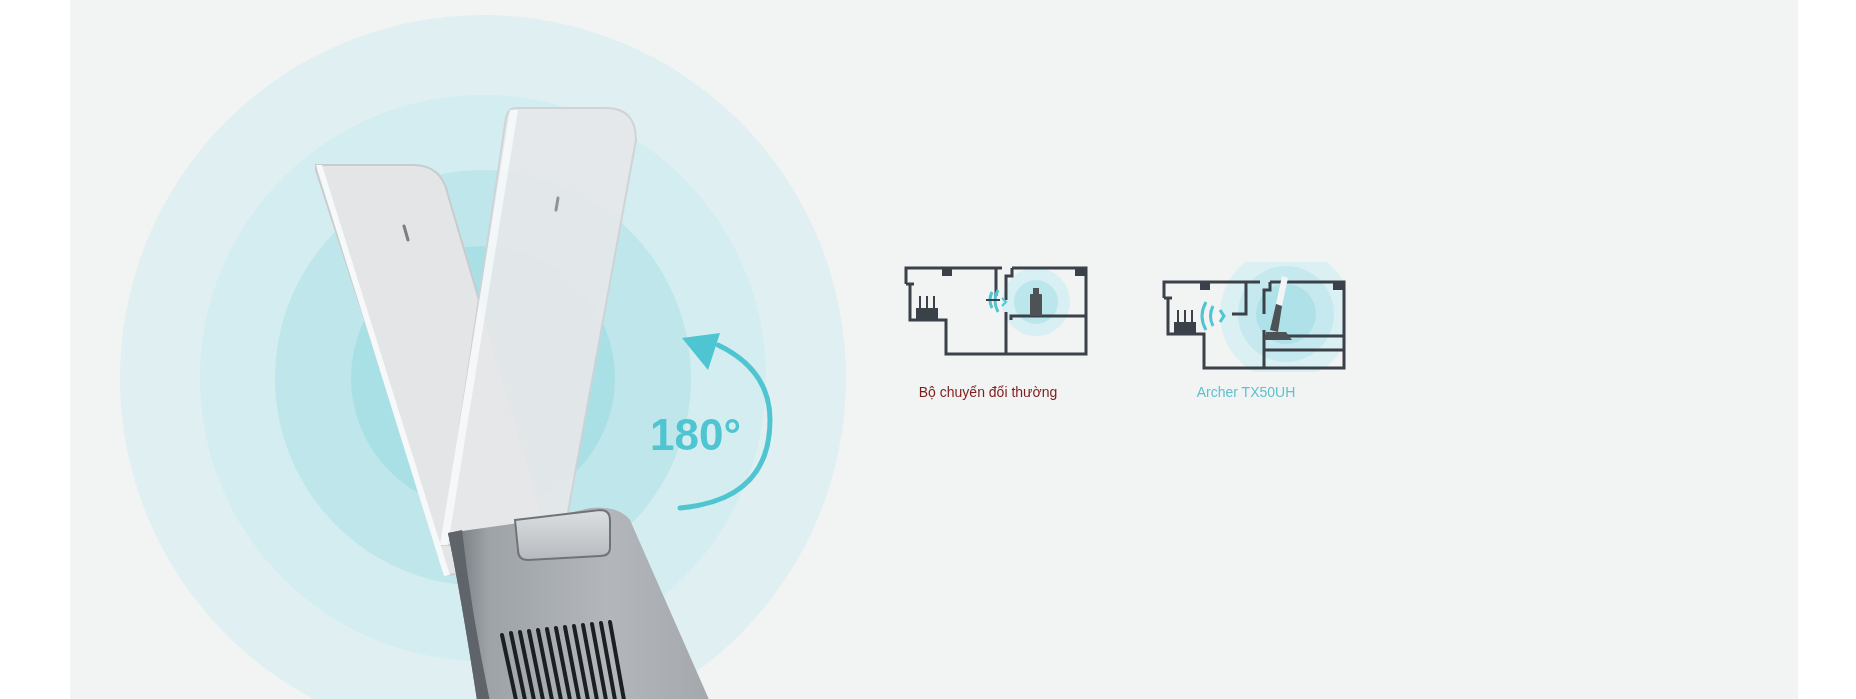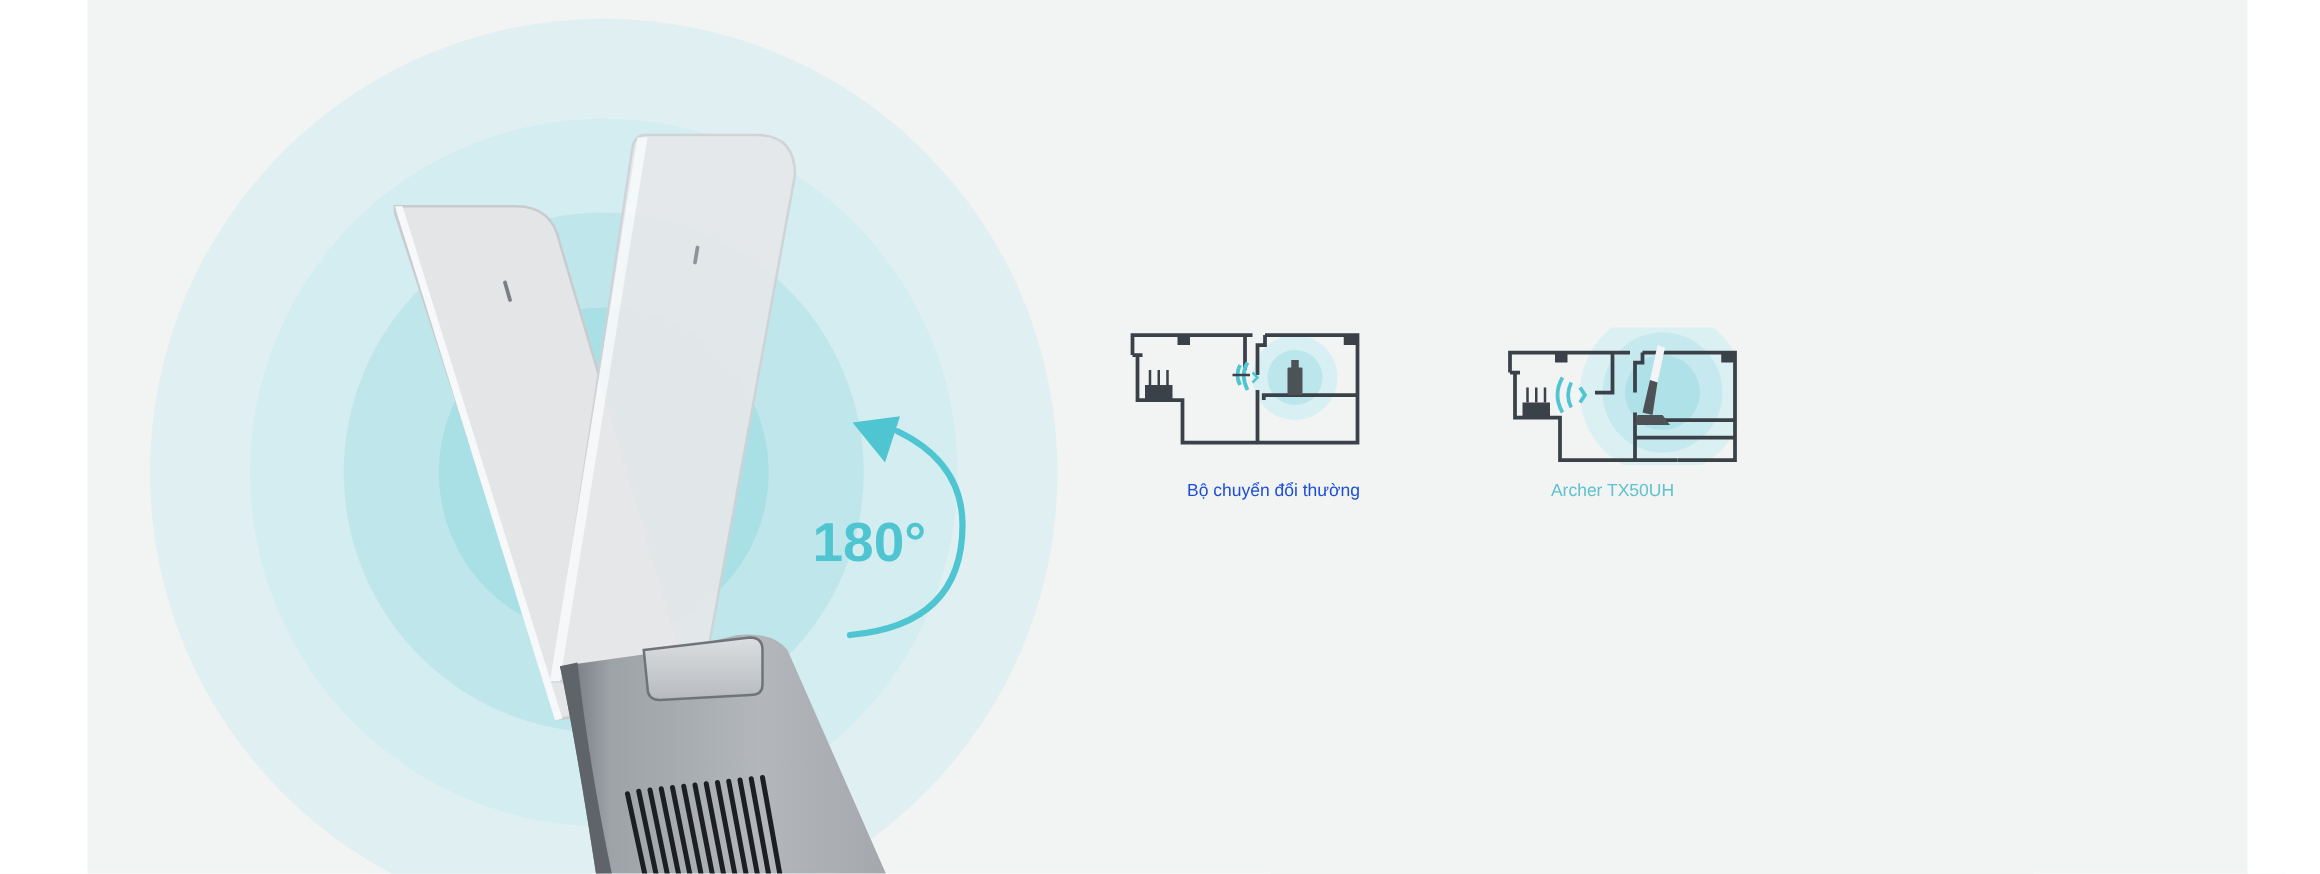--- a/index.html
+++ b/index.html
@@ -15,21 +15,21 @@
   }
   .ring { position: absolute; border-radius: 50%; }
   .product-art { position: absolute; left: 0; top: 0; width: 1728px; height: 699px; }
   .rotation-label {
     position: absolute; left: 570px; top: 410px;
     font-size: 44px; font-weight: bold; color: #4fc5d1; letter-spacing: 0px; margin-left: 10px;
   }
   .compare { position: absolute; top: 262px; width: 200px; text-align: center; }
   .compare svg { display: block; margin: 0 auto; }
   .compare .caption { font-size: 14px; margin-top: 26px; }
-  .cap-regular { color: #1d4ed8; text-align: right; }
+  .cap-regular { color: #7f1d1d; }
   .cap-archer { color: #5ec2cf; }
 </style>
 </head>
 <body>
 
 <div class="panel">
 
   <div class="ring" style="left:50px; top:15px; width:726px; height:726px; background:#e0eff1;"></div>
   <div class="ring" style="left:130px; top:95px; width:566px; height:566px; background:#d3edf0;"></div>
   <div class="ring" style="left:205px; top:170px; width:416px; height:416px; background:#bfe7eb;"></div>
@@ -118,21 +118,21 @@
       <path d="M110 28 Q104 38 110 50" fill="none" stroke="#4fc5d1" stroke-width="3"></path>
       <path d="M114 36 L118 40 L114 44" fill="none" stroke="#4fc5d1" stroke-width="2"></path>
       <line x1="98" y1="38" x2="112" y2="38" stroke="#3a4148" stroke-width="2"></line>
 
       <rect x="142" y="32" width="12" height="22" rx="1" fill="#4d5257"></rect>
       <rect x="145" y="26" width="6" height="7" fill="#4d5257"></rect>
     </svg>
     <div class="caption cap-regular">Bộ chuyển đổi thường</div>
   </div>
 
-  <div class="compare" style="left:1120px;">
+  <div class="compare" style="left:1076px;">
     <svg width="200" height="110" viewBox="0 -14 200 110" xmlns="http://www.w3.org/2000/svg">
       <circle cx="140" cy="38" r="66" fill="#d4eff2" opacity="0.8"></circle>
       <circle cx="140" cy="38" r="48" fill="#bfe7ec" opacity="0.8"></circle>
       <circle cx="140" cy="38" r="30" fill="#a9dfe6" opacity="0.8"></circle>
       <g fill="none" stroke="#3a4148" stroke-width="3">
         <path d="M18 22 L18 6 L114 6"></path>
         <path d="M18 22 L26 22"></path>
         <path d="M22 22 L22 58 L58 58 L58 92 L152 92"></path>
         <path d="M124 6 L198 6 L198 92 L152 92"></path>
         <path d="M124 6 L124 14 L118 14 L118 38"></path>

